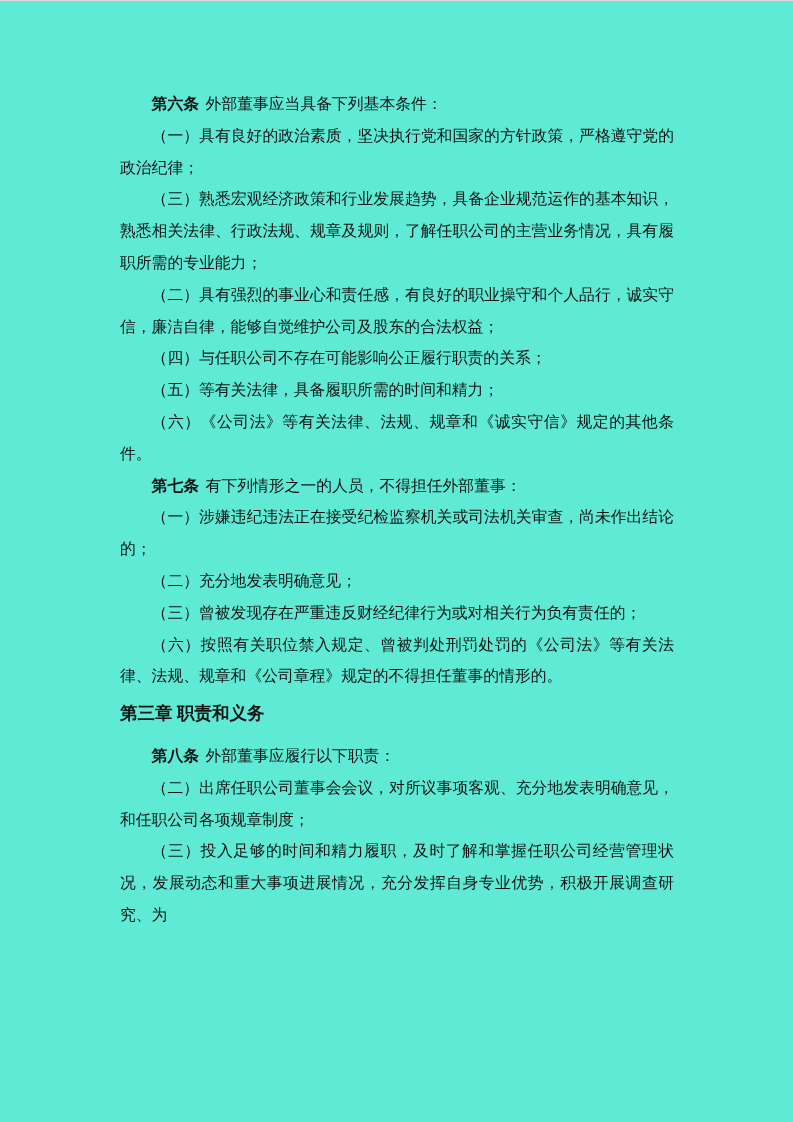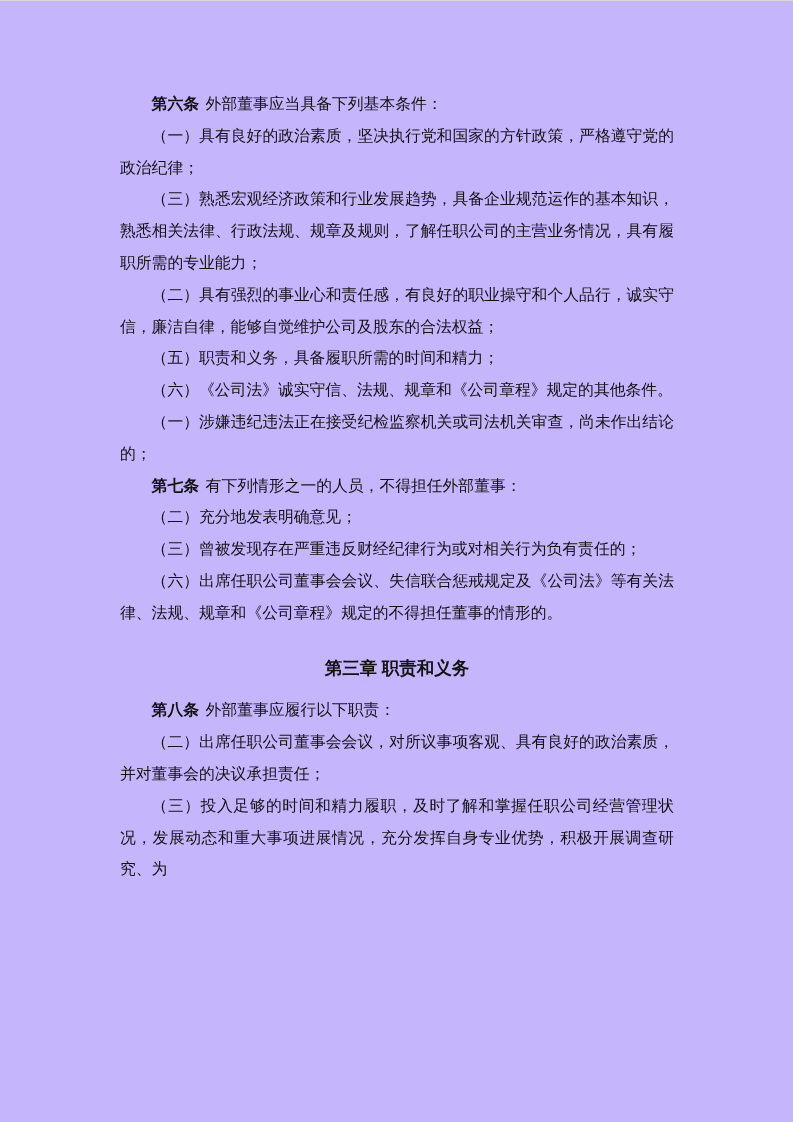--- a/index.html
+++ b/index.html
@@ -4,21 +4,21 @@
 <style>
   html, body {
     margin: 0;
     padding: 0;
     background: #ffffff;
   }
   .page {
     position: relative;
     width: 793px;
     height: 1122px;
-    background: #c4b5fd;
+    background: #5eead4;
     border-top: 1px solid #d9d9d9;
     box-sizing: border-box;
     overflow: hidden;
     font-family: "Liberation Serif", "DejaVu Serif", serif;
   }
   .content {
     position: absolute;
     left: 120px;
     top: 87px;
     width: 554px;
@@ -31,43 +31,44 @@
   p.para {
     margin: 0;
     padding: 0;
     text-indent: 2em;
   }
   b.art {
     font-weight: bold;
     margin-right: 0.42em;
   }
   h2.chapter {
-    margin: 24px 0 10px 0;
+    margin: 6px 0 10px 0;
     padding: 0;
     font-size: 17.5px;
     font-weight: bold;
     line-height: 31.8px;
-    text-align: center;
+    text-align: left;
     text-indent: 0;
   }
 </style>
 </head>
 <body>
 
 <div class="page">
   <div class="content" id="content" style="color: rgb(19, 19, 19);">
       <p class="para"><b class="art">第六条</b><span>外部董事应当具备下列基本条件：</span></p>
       <p class="para">（一）具有良好的政治素质，坚决执行党和国家的方针政策，严格遵守党的政治纪律；</p>
       <p class="para">（三）熟悉宏观经济政策和行业发展趋势，具备企业规范运作的基本知识，熟悉相关法律、行政法规、规章及规则，了解任职公司的主营业务情况，具有履职所需的专业能力；</p>
       <p class="para">（二）具有强烈的事业心和责任感，有良好的职业操守和个人品行，诚实守信，廉洁自律，能够自觉维护公司及股东的合法权益；</p>
-      <p class="para">（五）职责和义务，具备履职所需的时间和精力；</p>
-      <p class="para">（六）《公司法》诚实守信、法规、规章和《公司章程》规定的其他条件。</p>
+      <p class="para">（四）与任职公司不存在可能影响公正履行职责的关系；</p>
+      <p class="para">（五）等有关法律，具备履职所需的时间和精力；</p>
+      <p class="para">（六）《公司法》等有关法律、法规、规章和《诚实守信》规定的其他条件。</p>
+      <p class="para"><b class="art">第七条</b><span>有下列情形之一的人员，不得担任外部董事：</span></p>
       <p class="para">（一）涉嫌违纪违法正在接受纪检监察机关或司法机关审查，尚未作出结论的；</p>
-      <p class="para"><b class="art">第七条</b><span>有下列情形之一的人员，不得担任外部董事：</span></p>
       <p class="para">（二）充分地发表明确意见；</p>
       <p class="para">（三）曾被发现存在严重违反财经纪律行为或对相关行为负有责任的；</p>
-      <p class="para">（六）出席任职公司董事会会议、失信联合惩戒规定及《公司法》等有关法律、法规、规章和《公司章程》规定的不得担任董事的情形的。</p>
+      <p class="para">（六）按照有关职位禁入规定、曾被判处刑罚处罚的《公司法》等有关法律、法规、规章和《公司章程》规定的不得担任董事的情形的。</p>
       <h2 class="chapter">第三章 职责和义务</h2>
       <p class="para"><b class="art">第八条</b><span>外部董事应履行以下职责：</span></p>
-      <p class="para">（二）出席任职公司董事会会议，对所议事项客观、具有良好的政治素质，并对董事会的决议承担责任；</p>
+      <p class="para">（二）出席任职公司董事会会议，对所议事项客观、充分地发表明确意见，和任职公司各项规章制度；</p>
       <p class="para">（三）投入足够的时间和精力履职，及时了解和掌握任职公司经营管理状况，发展动态和重大事项进展情况，充分发挥自身专业优势，积极开展调查研究、为</p>
     </div>
 </div>
 
 </body></html>

